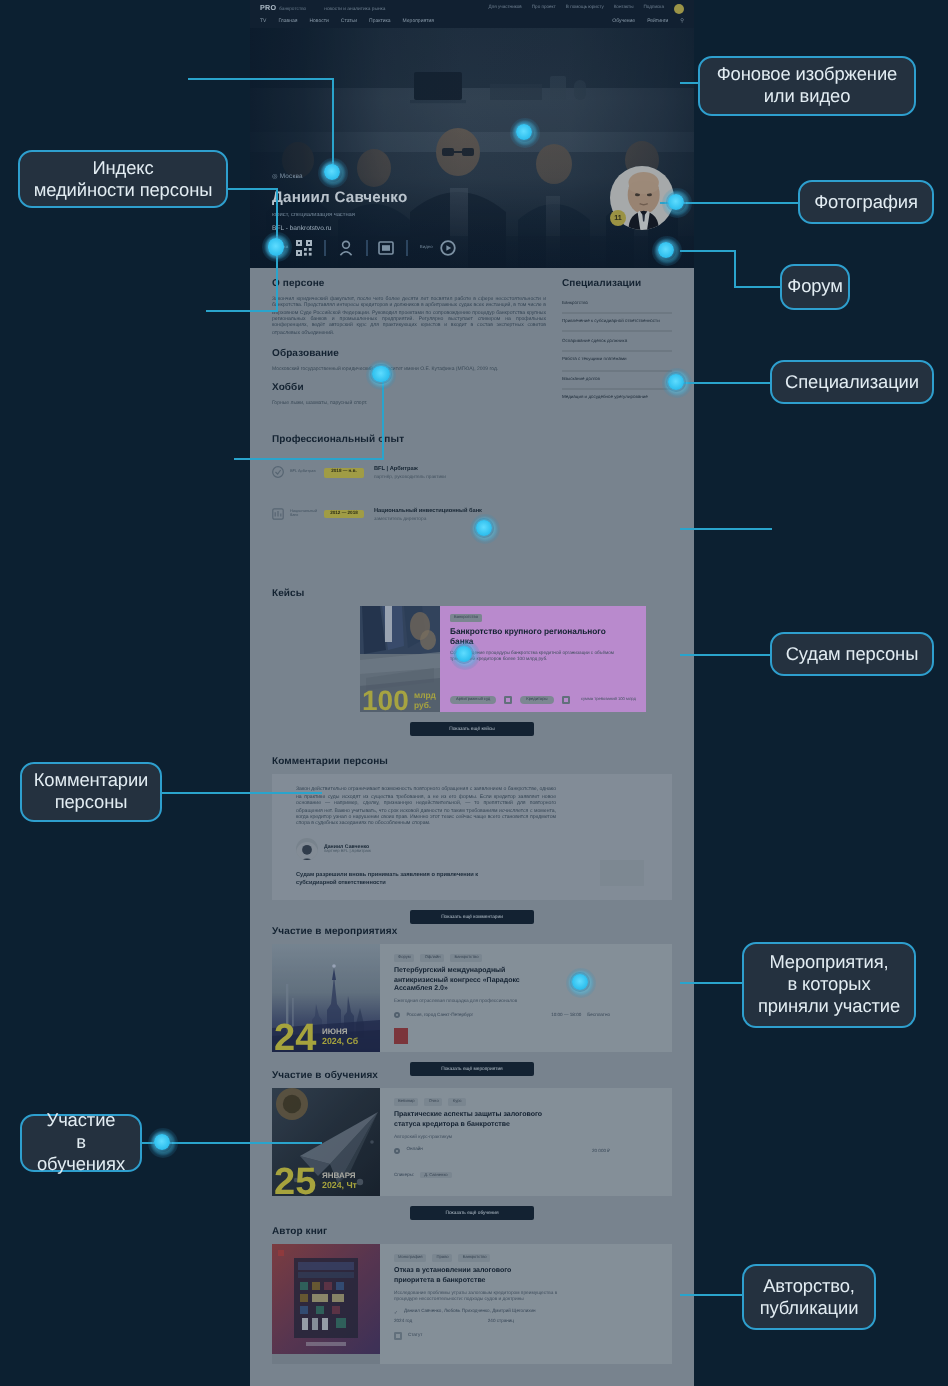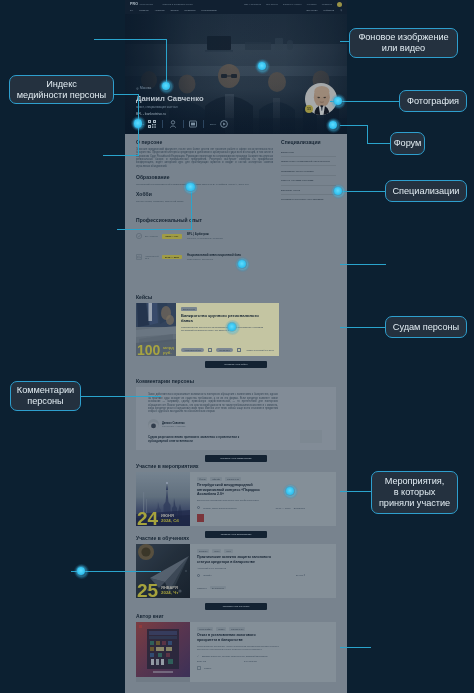--- a/index.html
+++ b/index.html
@@ -52,21 +52,21 @@
 .spec-item:last-child{border-bottom:none;}
 .exp-row{display:flex;align-items:center;gap:3px;padding:6.5px 0;}
 .exp-logo{width:6px;height:6px;flex:none;display:flex;align-items:center;justify-content:center;}
 .exp-logotxt{width:14px;font-size:1.95px;line-height:2.4px;color:#53616d;flex:none;}
 .exp-date{background:#cfc248;color:#3a3608;font-size:2.3px;font-weight:bold;border-radius:1px;padding:1.4px 2.5px;flex:none;white-space:nowrap;width:20px;text-align:center;margin-right:2px;}
 .exp-info{flex:1;min-width:0;display:block;}
 .exp-co{font-size:2.85px;font-weight:bold;color:#17242f;display:block;}
 .exp-role{font-size:2.4px;color:#55626d;margin-top:.8px;display:block;}
 
 
-.card{background:#fef9c3;display:flex;margin-top:3px;}
+.card{background:#f0abfc;display:flex;margin-top:3px;margin-left:44px;}
 .card-img{width:40px;flex:none;position:relative;overflow:hidden;}
 .card-body{flex:1;min-width:0;padding:4px 5px 4px 5px;display:flex;flex-direction:column;}
 .tagrow{display:flex;gap:3px;margin-bottom:2.5px;}
 .tag{font-size:2.1px;color:#424e58;background:#9da5ab;padding:.8px 2px;border-radius:.8px;white-space:nowrap;}
 .card-title{font-size:4.15px;line-height:5px;font-weight:bold;color:#15222e;width:82px;}
 .card-desc{font-size:2.35px;line-height:3px;color:#4c5a65;margin-top:2.5px;width:92px;}
 .card-foot{margin-top:auto;display:flex;align-items:center;gap:4px;padding-top:4px;}
 .chip{font-size:2.1px;color:#3c4852;background:#9fa7ad;border-radius:5px;padding:1px 3px;white-space:nowrap;}
 .metric{margin-left:auto;text-align:center;font-size:2.1px;line-height:2.6px;color:#55626c;}
 .btn-more{margin:5px auto 0;width:62px;height:7px;background:#14222f;color:#dde6ec;font-size:2.4px;
@@ -575,32 +575,38 @@
   <div class="dot" style="left:63.5px;top:388.5px;"></div>
   <div class="dot" style="left:282.5px;top:483.5px;"></div>
   <div class="dot" style="left:73.5px;top:563.5px;"></div>
 
   <div class="cbox" style="left:9px;top:75px;width:105px;height:29px;">
       <span>Индекс<br>медийности персоны</span>
     </div>
   <div class="cbox" style="left:10px;top:381px;width:71px;height:30px;">
       <span>Комментарии<br>персоны</span>
     </div>
+  <div class="cbox" style="left:10px;top:557px;width:61px;height:29px;">
+      <span>Участие<br>в обучениях</span>
+    </div>
 
   <div class="cbox" style="left:349px;top:28px;width:109px;height:30px;">
       <span>Фоновое изобржение<br>или видео</span>
     </div>
   <div class="cbox" style="left:399px;top:90px;width:68px;height:22px;">
       <span>Фотография</span>
     </div>
   <div class="cbox" style="left:390px;top:132px;width:35px;height:23px;">
       <span>Форум</span>
     </div>
   <div class="cbox" style="left:385px;top:180px;width:82px;height:22px;">
       <span>Специализации</span>
     </div>
   <div class="cbox" style="left:385px;top:316px;width:82px;height:22px;">
       <span>Судам персоны</span>
     </div>
   <div class="cbox" style="left:371px;top:471px;width:87px;height:43px;">
       <span>Мероприятия,<br>в которых<br>приняли участие</span>
     </div>
+  <div class="cbox" style="left:371px;top:632px;width:67px;height:33px;">
+      <span>Авторство,<br>публикации</span>
+    </div>
 </div>
 
 </body></html>

